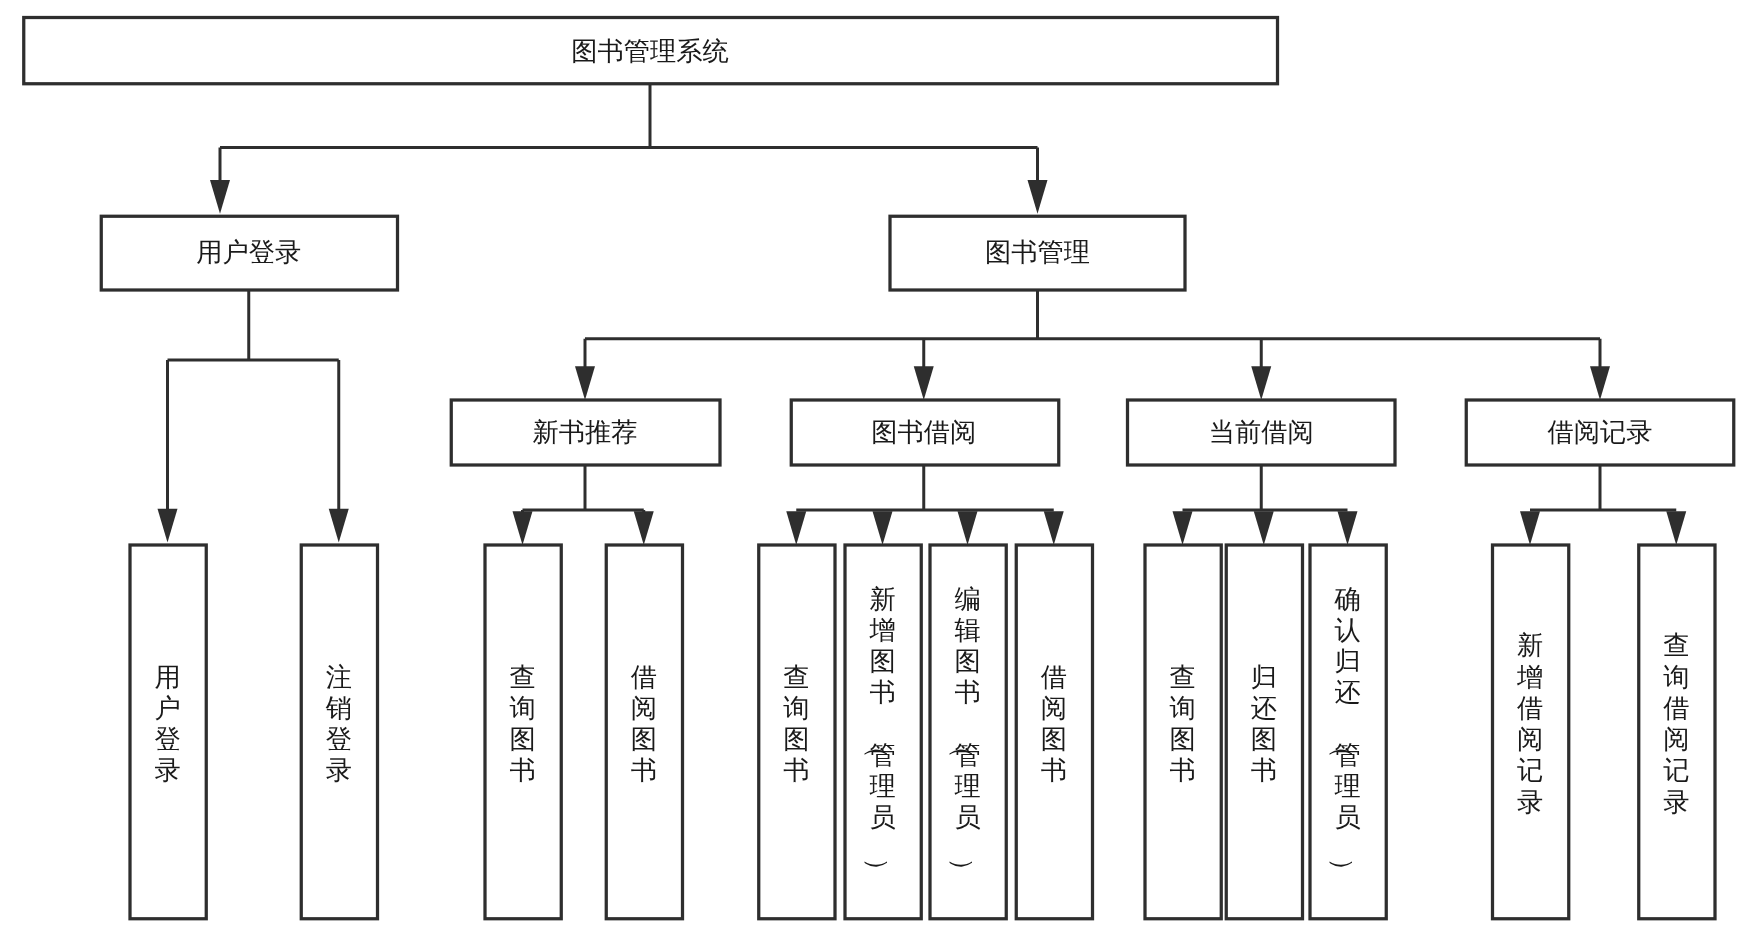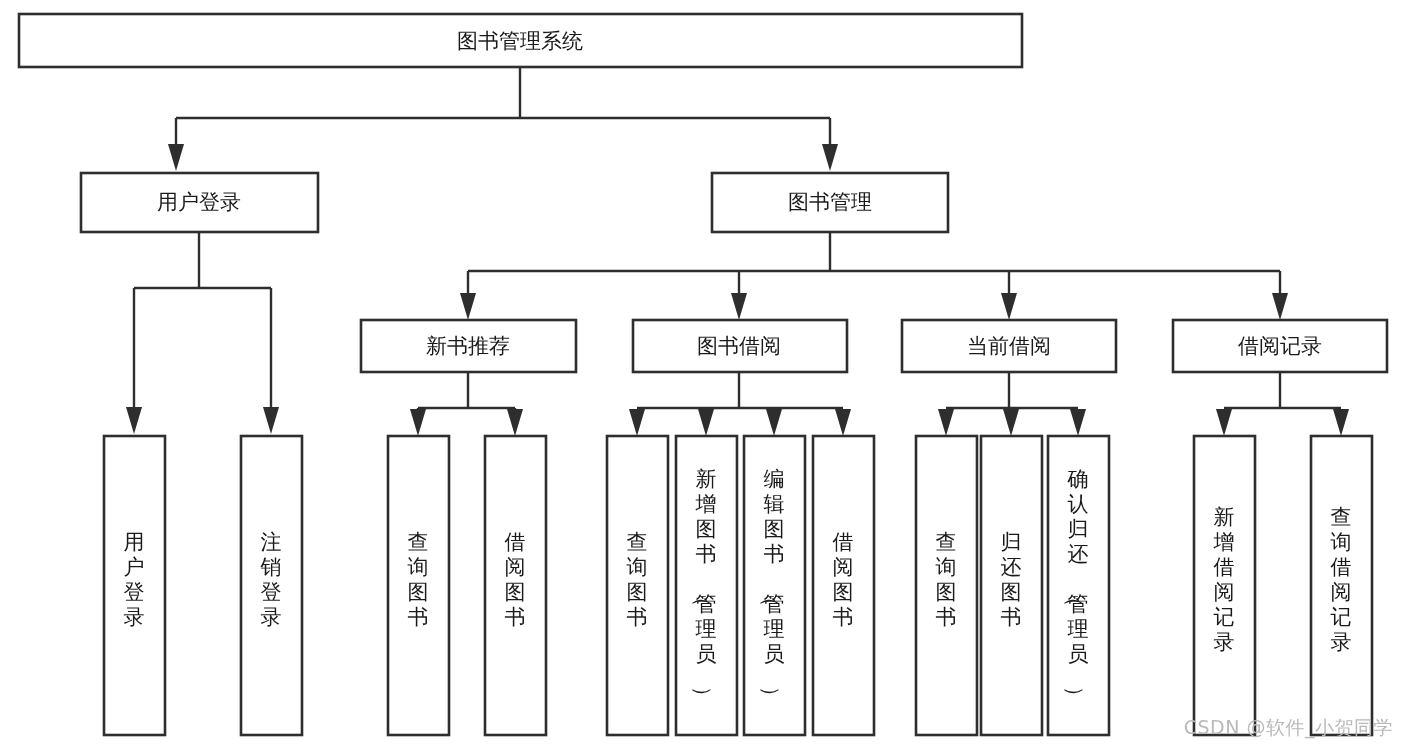--- a/index.html
+++ b/index.html
@@ -222,15 +222,14 @@
       <rect class="node-box" x="1194" y="436" width="61" height="299"></rect>
       <text class="leaf-label-v" x="1224" y="523.5"><tspan x="1224" dy="0">新</tspan><tspan x="1224" dy="25">增</tspan><tspan x="1224" dy="25">借</tspan><tspan x="1224" dy="25">阅</tspan><tspan x="1224" dy="25">记</tspan><tspan x="1224" dy="25">录</tspan></text>
     </g>
     <g>
       <rect class="node-box" x="1311" y="436" width="61" height="299"></rect>
       <text class="leaf-label-v" x="1341" y="523.5"><tspan x="1341" dy="0">查</tspan><tspan x="1341" dy="25">询</tspan><tspan x="1341" dy="25">借</tspan><tspan x="1341" dy="25">阅</tspan><tspan x="1341" dy="25">记</tspan><tspan x="1341" dy="25">录</tspan></text>
     </g>
 
   </svg>
 
-  <div class="watermark">CSDN @软件_小贺同学</div>
 
 </div>
 
 </body></html>

